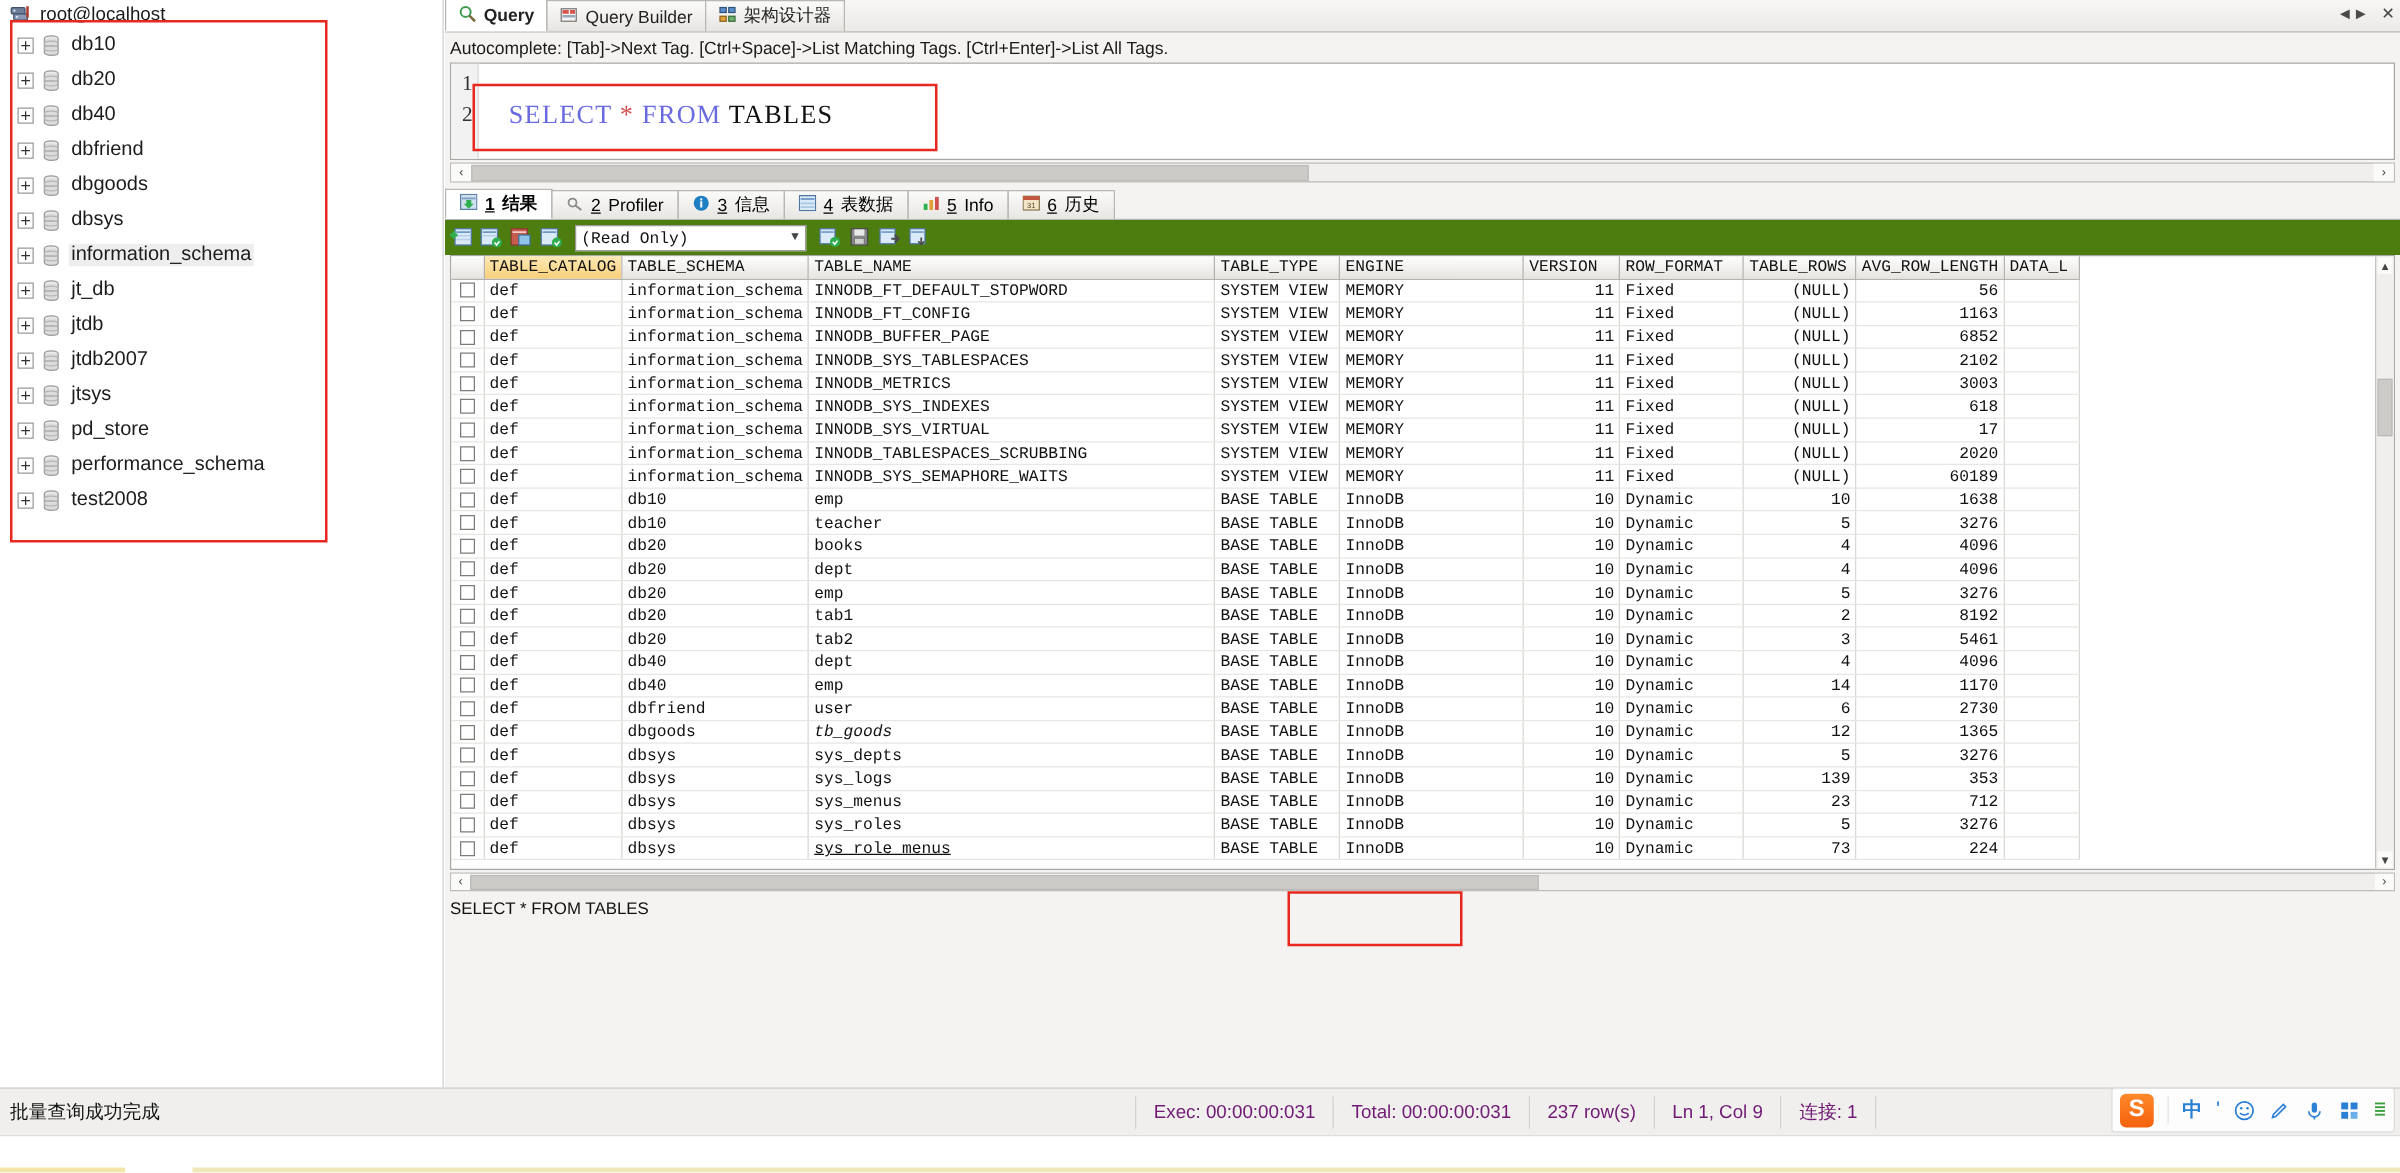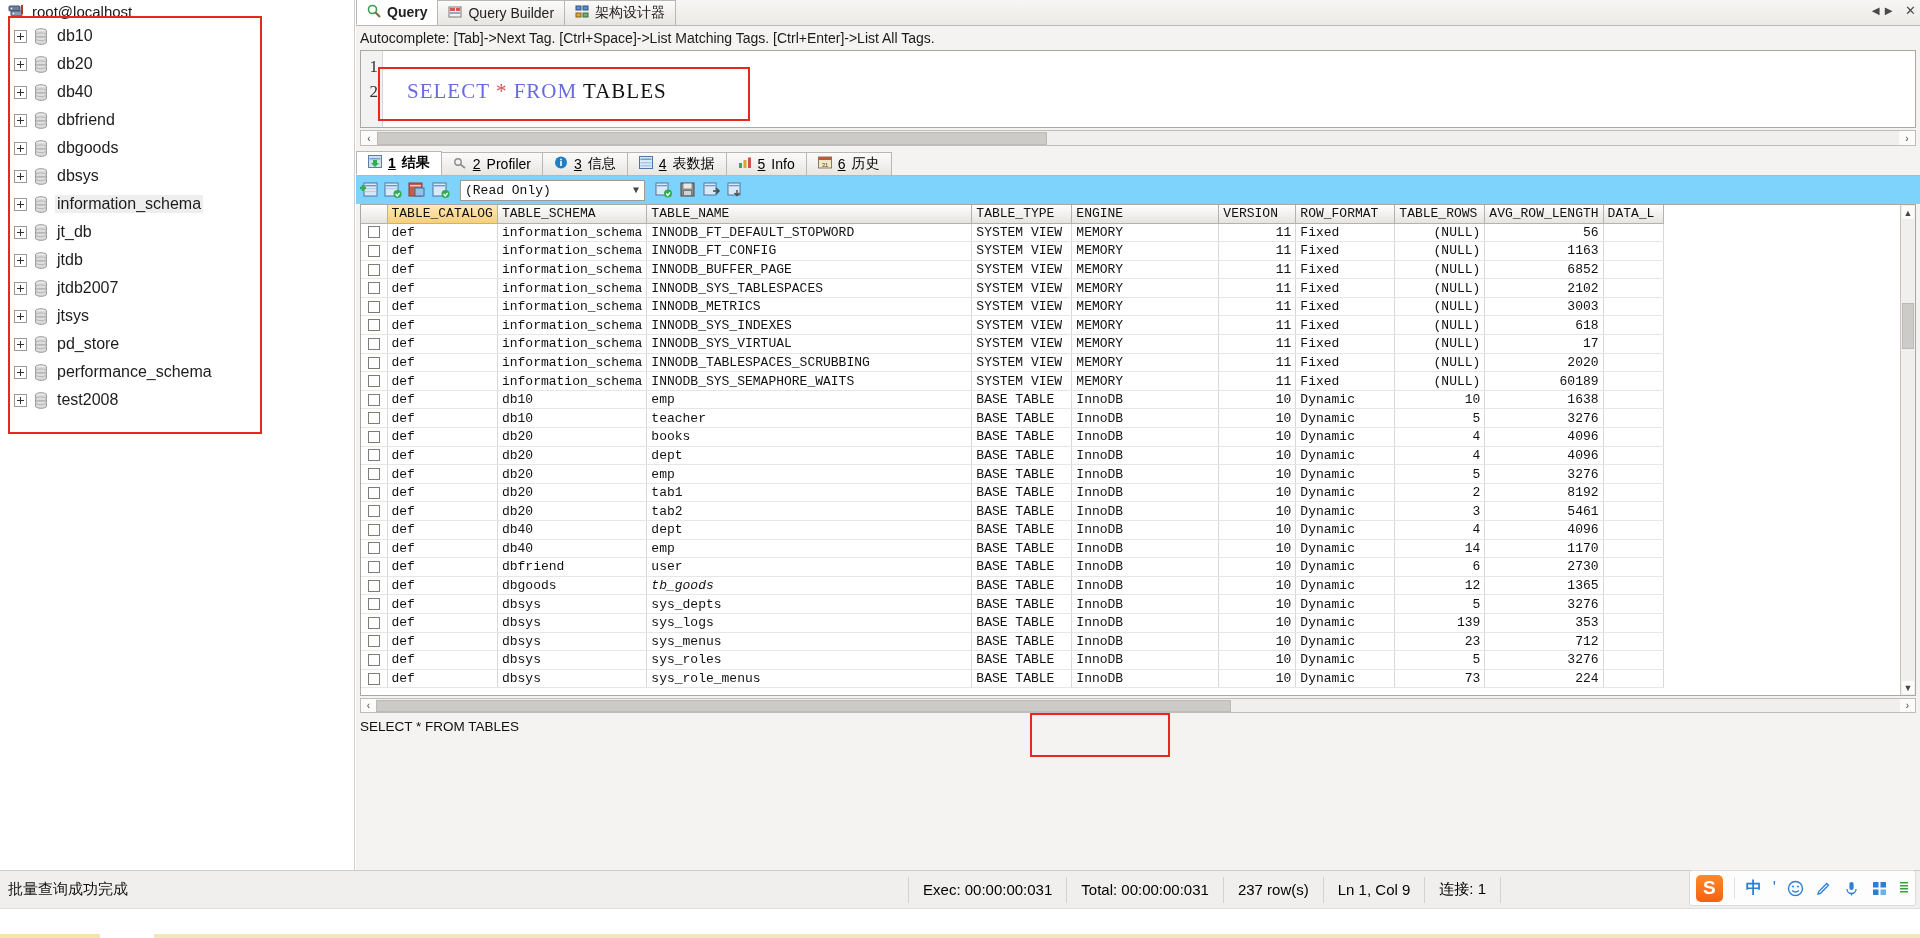--- a/index.html
+++ b/index.html
@@ -132,21 +132,21 @@
     height: 23px; padding: 0 11px; font-size: 14px;
     border: 1px solid #b9b7b4; border-bottom: none;
     background: linear-gradient(#fbfbfa,#e8e6e3); margin-right: -1px;
   }
   .res-tab.active { background:#fff; font-weight: bold; height: 24px; border-bottom: 1px solid #fff; }
   .res-tab u { text-decoration: underline; }
 
   
   .grid-toolbar {
     display: flex; align-items: center; gap: 6px;
-    height: 28px; padding: 2px 4px; background: #7dd3fc; text-align: right;
+    height: 28px; padding: 2px 4px; background: #4d7c0f; text-align: right;
   }
   .tb-icon { width: 18px; height: 16px; flex: none; }
   .readonly-select {
     width: 185px; height: 21px; background: #fff;
     border: 1px solid #9d9b98; display: flex; align-items: center;
     padding: 0 4px; font-family: "Liberation Mono", monospace;
     font-size: 13px; color: #111; position: relative; margin: 0 4px;
   }
   .readonly-select .chev {
     position: absolute; right: 5px; font-size: 10px; color: #444;
@@ -213,21 +213,21 @@
 
   
   .statusbar {
     position: absolute; left: 0; bottom: 30px; width: 1920px; height: 38px;
     background: #f0efed; border-top: 1px solid #cfcdca;
     display: flex; align-items: center;
   }
   .status-left { padding-left: 8px; font-size: 15px; color: #111; }
   .status-cells { margin-left: auto; display: flex; align-items: center; height: 100%; }
   .status-cell {
-    padding: 0 14px; font-size: 15px; color: #000000;
+    padding: 0 14px; font-size: 15px; color: #701a75;
     border-left: 1px solid #d4d2cf; height: 26px;
     display: flex; align-items: center;
   }
   
   .ime {
     position: absolute; right: 4px; bottom: 32px;
     height: 36px; background: #fdfdfd; border: 1px solid #dcdcdc;
     border-radius: 3px; display: flex; align-items: center;
     padding: 0 6px; gap: 11px;
   }
@@ -944,21 +944,21 @@
               <td class="num" style="width: 77px;">10</td>
               <td style="width: 99px;">Dynamic</td>
               <td class="num" style="width: 90px;">5</td>
               <td class="num" style="width: 117px;">3276</td>
               <td style="width: 60px;"></td>
             </tr>
             <tr>
               <td class="chk" style="width: 26px;"><span class="cellbox"></span></td>
               <td style="width: 103px;">def</td>
               <td style="width: 133px;">dbsys</td>
-              <td style="width: 325px;">sys_role_menus</td>
+              <td style="width: 325px; text-decoration: underline;">sys_role_menus</td>
               <td style="width: 100px;">BASE TABLE</td>
               <td style="width: 147px;">InnoDB</td>
               <td class="num" style="width: 77px;">10</td>
               <td style="width: 99px;">Dynamic</td>
               <td class="num" style="width: 90px;">73</td>
               <td class="num" style="width: 117px;">224</td>
               <td style="width: 60px;"></td>
             </tr>
           </tbody>
       </table>

